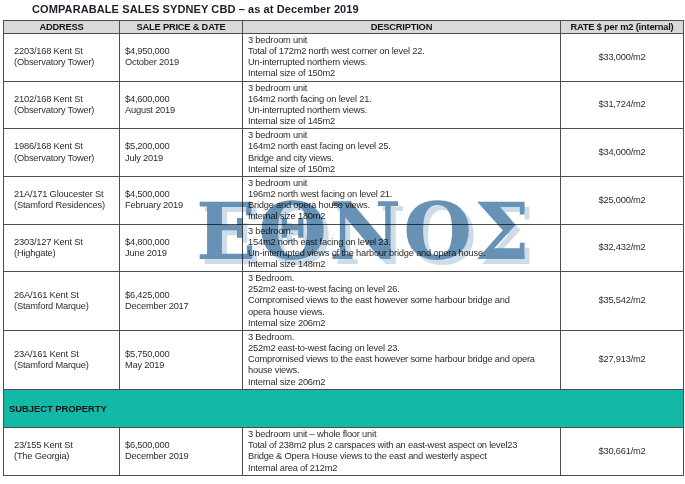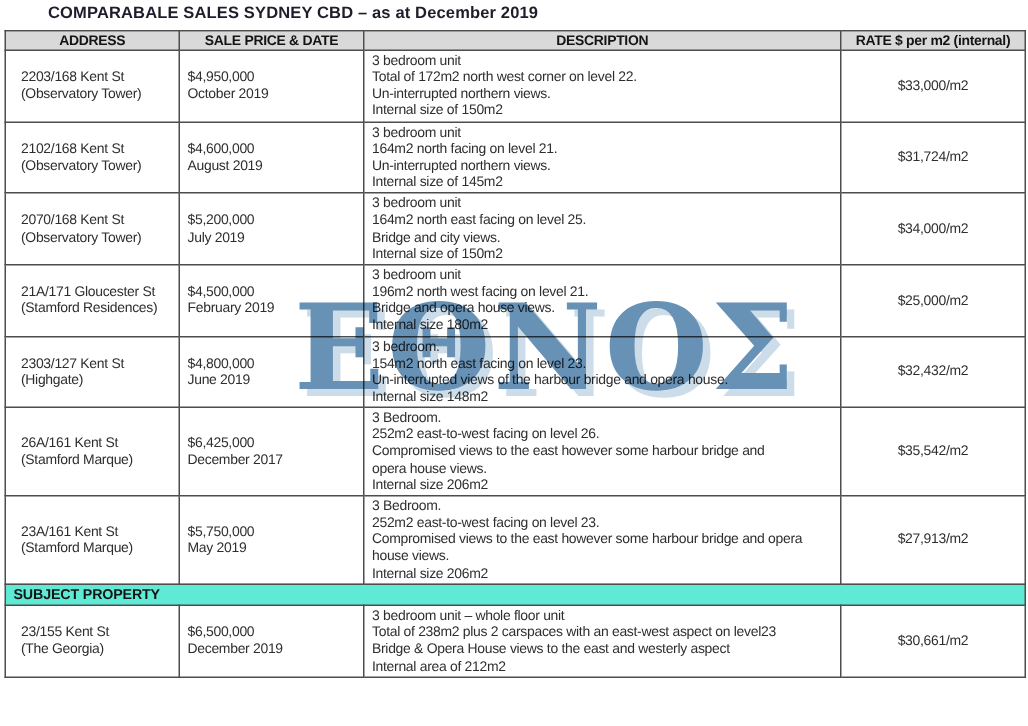--- a/index.html
+++ b/index.html
@@ -60,24 +60,24 @@
   }
   td.desc-cell {
     vertical-align: top;
     white-space: pre-line;
   }
   td.rate-cell {
     text-align: center;
     vertical-align: middle;
   }
   tr.section-row td {
-    background: #5eead4;
+    background: #14b8a6;
     font-weight: bold;
     color: #141414;
-    padding: 1px 5px;
+    padding: 13px 5px;
     font-size: 9.5px;
     letter-spacing: -0.1px;
   }
   .watermark {
     position: absolute;
     left: 196px;
     top: 197px;
     font-family: "DejaVu Serif", serif;
     font-weight: bold;
     font-size: 79px;
@@ -130,21 +130,21 @@
 (Observatory Tower)</td>
         <td class="price-cell">$4,600,000
 August 2019</td>
         <td class="desc-cell">3 bedroom unit
 164m2 north facing on level 21.
 Un-interrupted northern views.
 Internal size of 145m2</td>
         <td class="rate-cell">$31,724/m2</td>
       </tr>
       <tr>
-        <td class="address-cell">2070/168 Kent St
+        <td class="address-cell">1986/168 Kent St
 (Observatory Tower)</td>
         <td class="price-cell">$5,200,000
 July 2019</td>
         <td class="desc-cell">3 bedroom unit
 164m2 north east facing on level 25.
 Bridge and city views.
 Internal size of 150m2</td>
         <td class="rate-cell">$34,000/m2</td>
       </tr>
       <tr>

